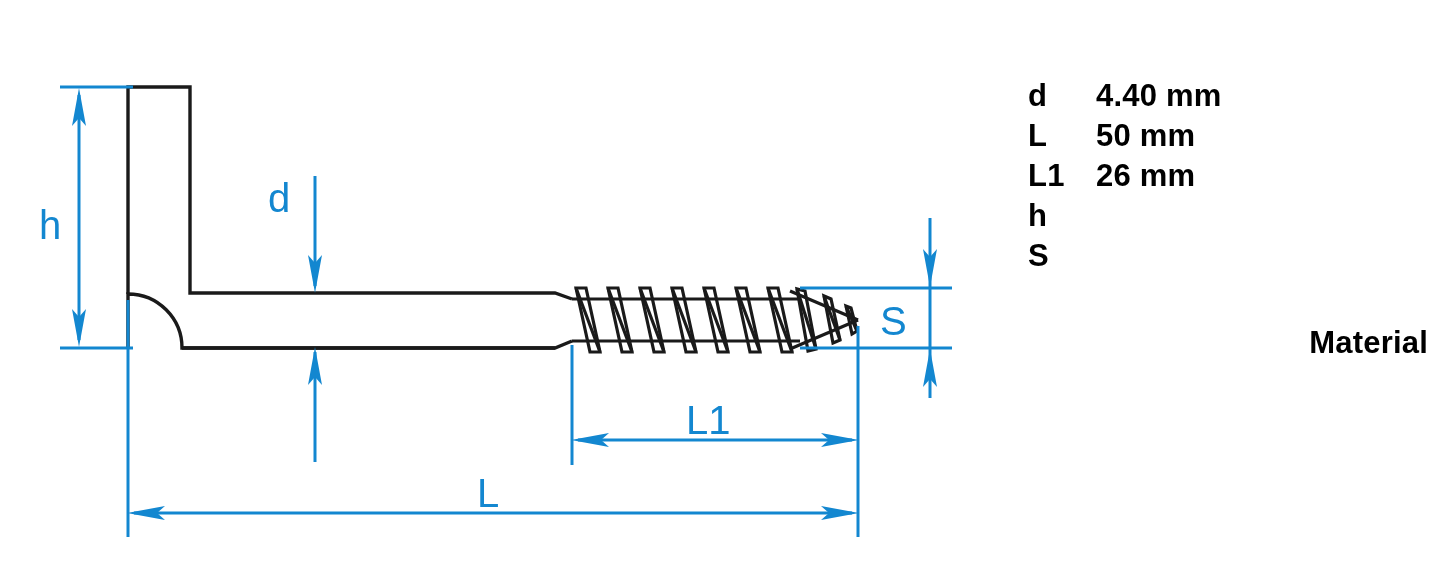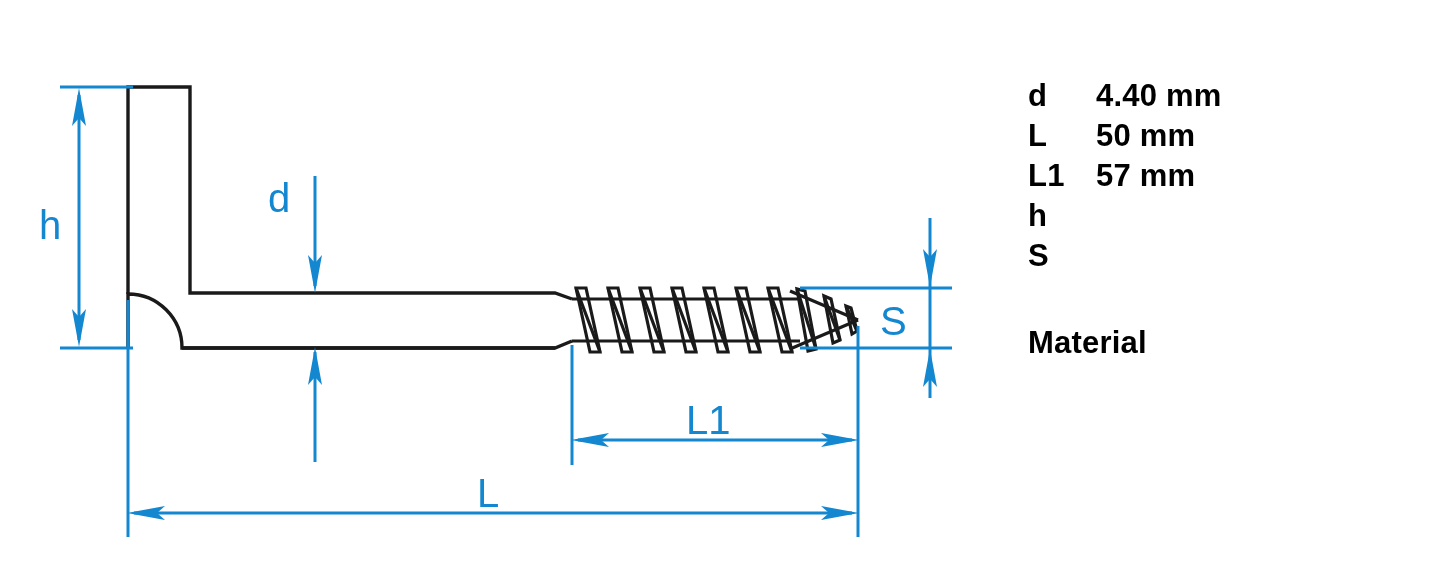--- a/index.html
+++ b/index.html
@@ -41,20 +41,21 @@
     flex: 0 0 68px;
   }
   .spec-val {
     flex: 1 1 auto;
   }
   .material-block {
     position: absolute;
     left: 1028px;
     top: 322px;
     width: 400px;
+    text-align: right;
   }
   .material-line {
     font-size: 31px;
     font-weight: bold;
     color: #000000;
     line-height: 41px;
     letter-spacing: 0.2px;
     white-space: nowrap;
   }
   .dim-label {
@@ -204,21 +205,21 @@
   <div class="spec-row">
     <span class="spec-sym">d</span>
     <span class="spec-val">4.40 mm</span>
   </div>
   <div class="spec-row">
     <span class="spec-sym">L</span>
     <span class="spec-val">50 mm</span>
   </div>
   <div class="spec-row">
     <span class="spec-sym">L1</span>
-    <span class="spec-val">57 mm</span>
+    <span class="spec-val">26 mm</span>
   </div>
   <div class="spec-row">
     <span class="spec-sym">h</span>
   </div>
   <div class="spec-row">
     <span class="spec-sym">S</span>
   </div>
 </div>
 
 <div class="material-block">

